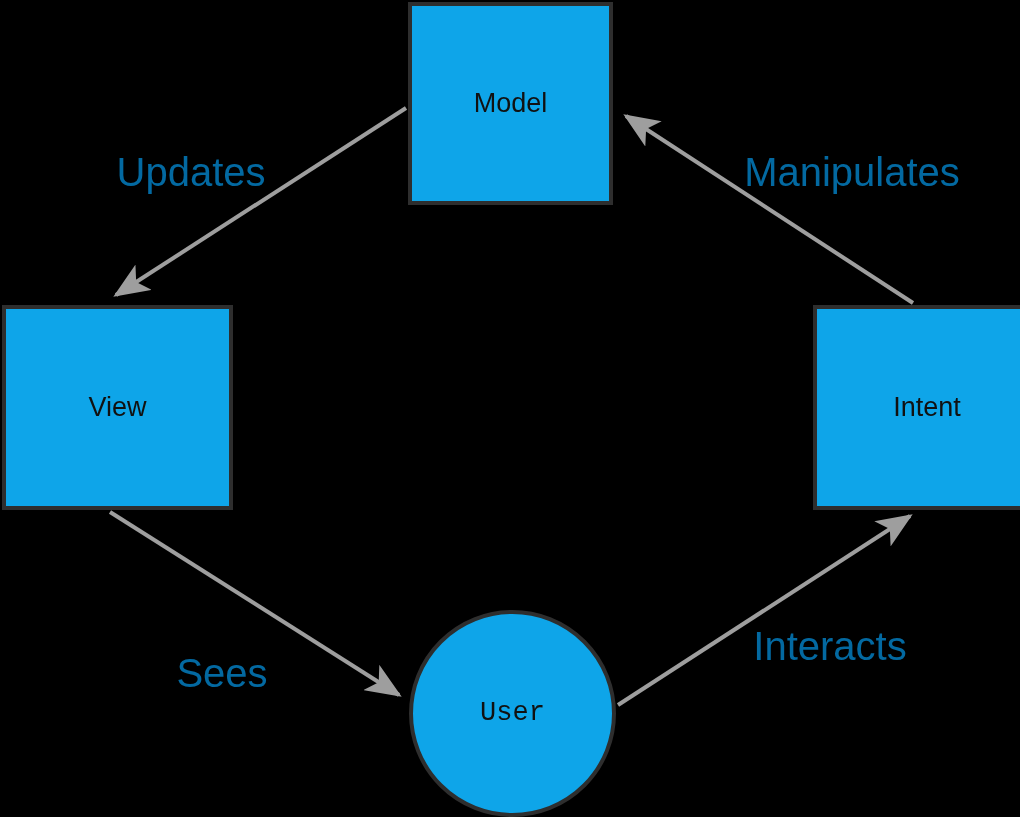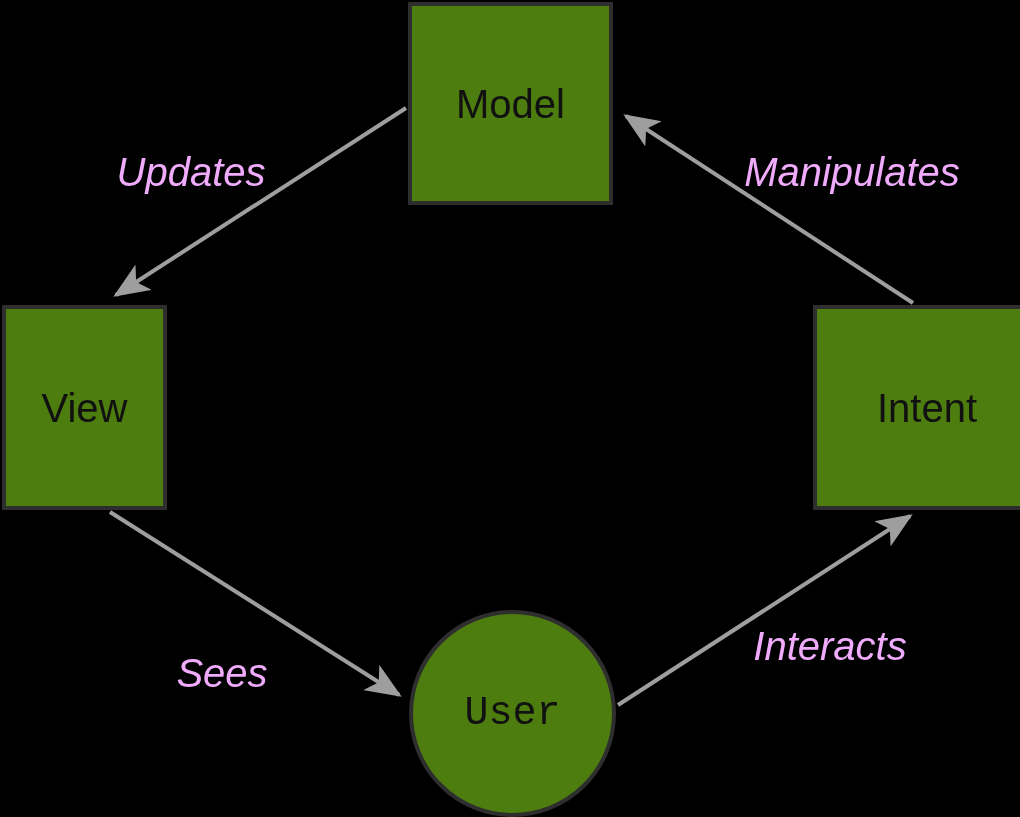--- a/index.html
+++ b/index.html
@@ -18,46 +18,45 @@
   #edges-layer {
     position: absolute;
     left: 0;
     top: 0;
     width: 1020px;
     height: 817px;
   }
   .node {
     position: absolute;
     box-sizing: border-box;
-    background: #4d7c0f;
+    background: #0ea5e9;
     border: 4px solid #2e2e2e;
     display: flex;
     align-items: center;
     justify-content: center;
     color: #111111;
-    font-size: 40px;
+    font-size: 27px;
     line-height: 1;
     white-space: nowrap;
   }
   .node.square { border-radius: 0; }
   .node.circle { border-radius: 50%; font-family: Liberation Mono, monospace; }
 
   #node-model  { left: 408px; top: 2px;   width: 205px; height: 203px; }
-  #node-view   { left: 2px;   top: 305px; width: 165px; height: 205px; }
+  #node-view   { left: 2px;   top: 305px; width: 231px; height: 205px; }
   #node-intent { left: 813px; top: 305px; width: 228px; height: 205px; }
   #node-user   { left: 409px; top: 610px; width: 207px; height: 207px; }
 
   .edge-label {
     position: absolute;
     transform: translate(-50%, -50%);
-    color: #f0abfc;
+    color: #0369a1;
     font-size: 40px;
     line-height: 1;
     white-space: nowrap;
-    font-style: italic;
   }
   #label-updates     { left: 191px; top: 172px; }
   #label-manipulates { left: 852px; top: 172px; text-align: center; }
   #label-sees        { left: 222px; top: 646px; margin-top: 27px; }
   #label-interacts   { left: 830px; top: 646px; }
 </style>
 </head>
 <body>
 
 <div id="canvas">

